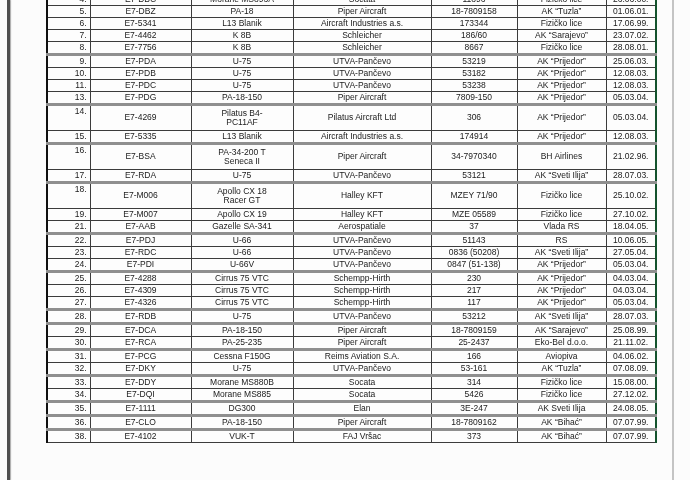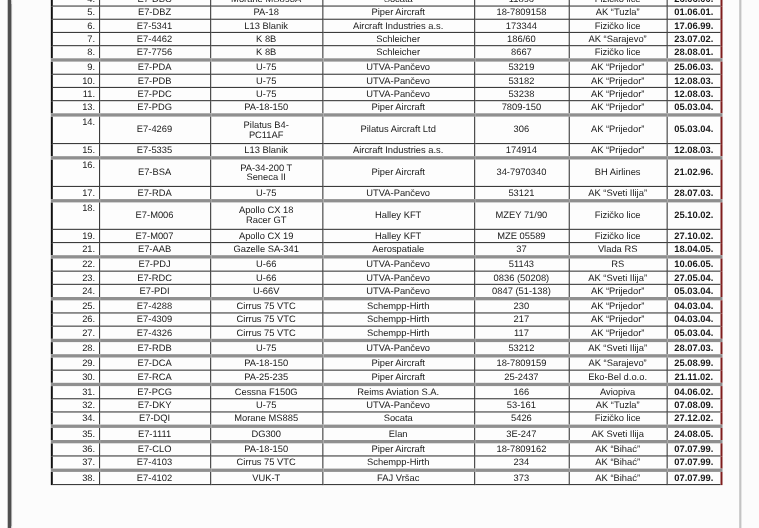--- a/index.html
+++ b/index.html
@@ -48,21 +48,21 @@
     overflow: hidden;
     white-space: nowrap;
   }
   table.reg-table td.c-num {
     text-align: right;
     padding-right: 3px;
     vertical-align: top;
     line-height: 11px;
     border-left: 2px solid #101010;
   }
-  table.reg-table td.c-date { border-right: 2px solid #7f1d1d; font-weight: bold; }
+  table.reg-table td.c-date { border-right: 2px solid #14532d; }
   table.reg-table td.c-type { white-space: pre-line; }
   tr.row-s { height: 12px; }
   tr.row-d { height: 26px; }
   tr.heavy td { border-top: 3px solid #8f8f8f; }
 </style>
 </head>
 <body>
 
 <div class="screen">
   <div class="page-edge-left"></div>
@@ -318,20 +318,29 @@
           </tr>
           <tr class="row-s">
             <td class="c-num">32.</td>
             <td class="c-reg">E7-DKY</td>
             <td class="c-type">U-75</td>
             <td class="c-mfr">UTVA-Pančevo</td>
             <td class="c-ser">53-161</td>
             <td class="c-own">AK “Tuzla”</td>
             <td class="c-date">07.08.09.</td>
           </tr>
+          <tr class="row-s heavy">
+            <td class="c-num">33.</td>
+            <td class="c-reg">E7-DDY</td>
+            <td class="c-type">Morane MS880B</td>
+            <td class="c-mfr">Socata</td>
+            <td class="c-ser">314</td>
+            <td class="c-own">Fizičko lice</td>
+            <td class="c-date">15.08.00.</td>
+          </tr>
           <tr class="row-s">
             <td class="c-num">34.</td>
             <td class="c-reg">E7-DQI</td>
             <td class="c-type">Morane MS885</td>
             <td class="c-mfr">Socata</td>
             <td class="c-ser">5426</td>
             <td class="c-own">Fizičko lice</td>
             <td class="c-date">27.12.02.</td>
           </tr>
           <tr class="row-s heavy">
@@ -345,29 +354,20 @@
           </tr>
           <tr class="row-s heavy">
             <td class="c-num">36.</td>
             <td class="c-reg">E7-CLO</td>
             <td class="c-type">PA-18-150</td>
             <td class="c-mfr">Piper Aircraft</td>
             <td class="c-ser">18-7809162</td>
             <td class="c-own">AK “Bihać”</td>
             <td class="c-date">07.07.99.</td>
           </tr>
-          <tr class="row-s">
-            <td class="c-num">37.</td>
-            <td class="c-reg">E7-4103</td>
-            <td class="c-type">Cirrus 75 VTC</td>
-            <td class="c-mfr">Schempp-Hirth</td>
-            <td class="c-ser">234</td>
-            <td class="c-own">AK “Bihać”</td>
-            <td class="c-date">07.07.99.</td>
-          </tr>
           <tr class="row-s heavy">
             <td class="c-num">38.</td>
             <td class="c-reg">E7-4102</td>
             <td class="c-type">VUK-T</td>
             <td class="c-mfr">FAJ Vršac</td>
             <td class="c-ser">373</td>
             <td class="c-own">AK “Bihać”</td>
             <td class="c-date">07.07.99.</td>
           </tr>
         </tbody>

